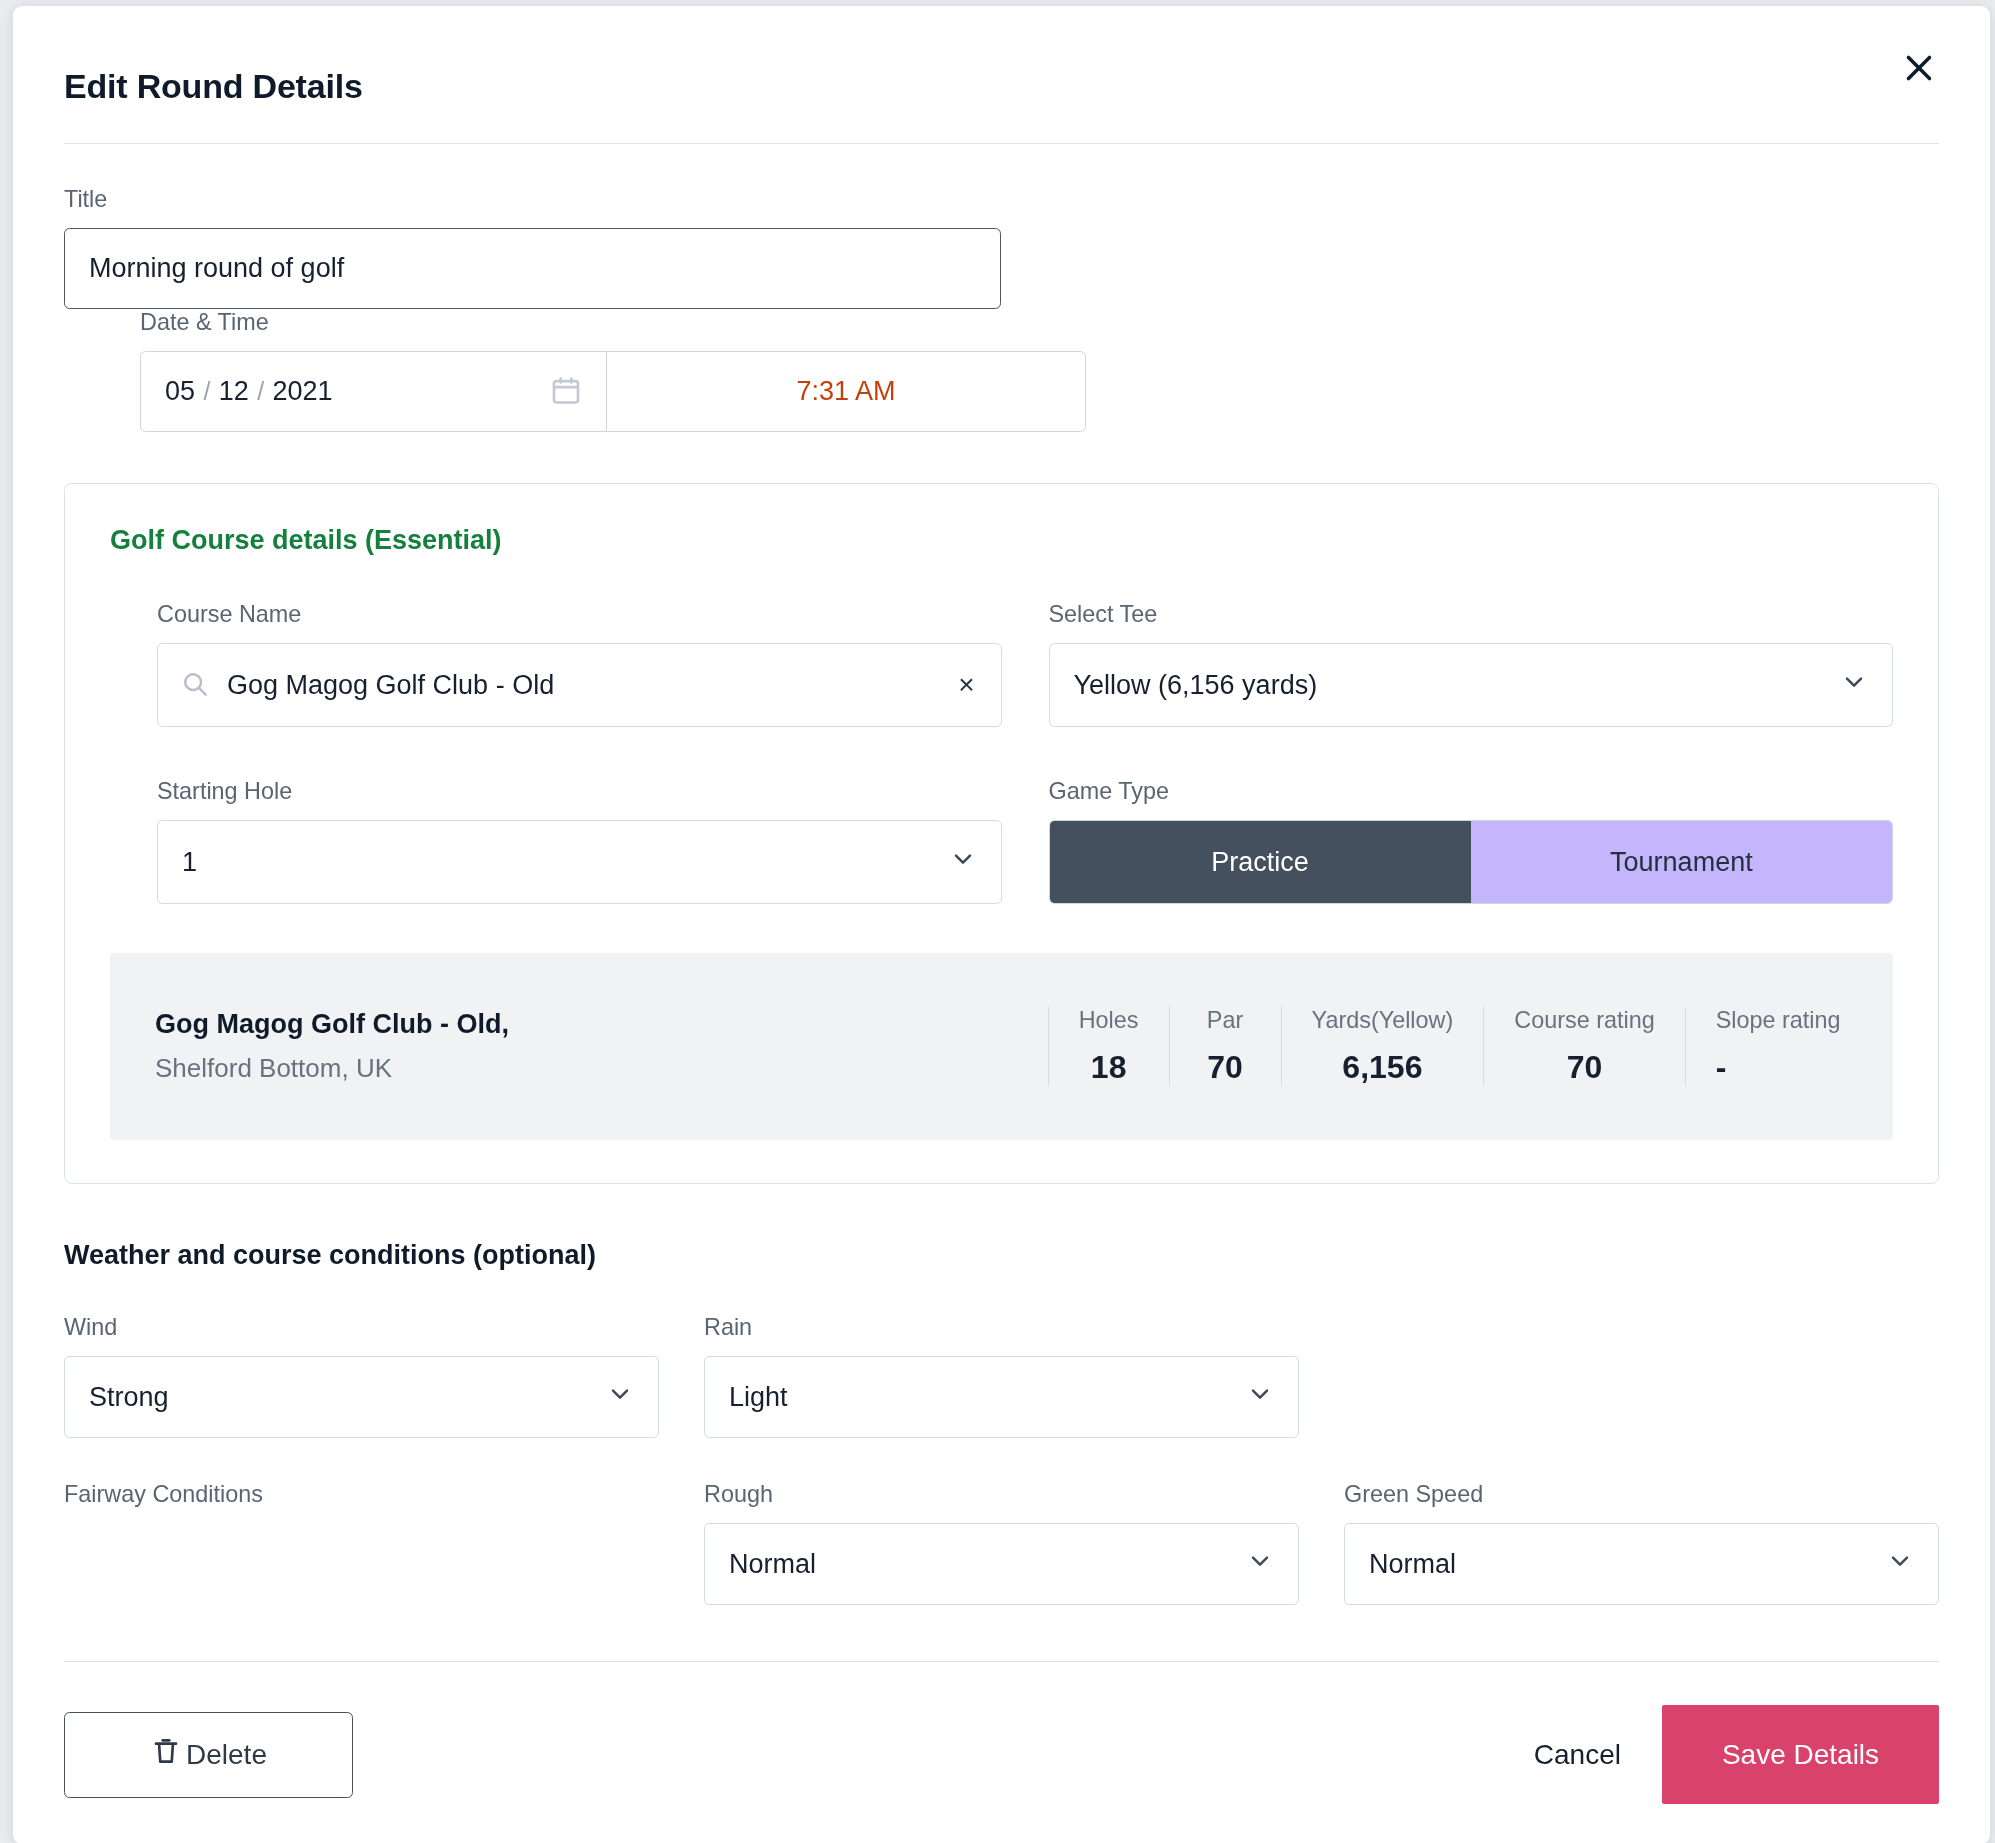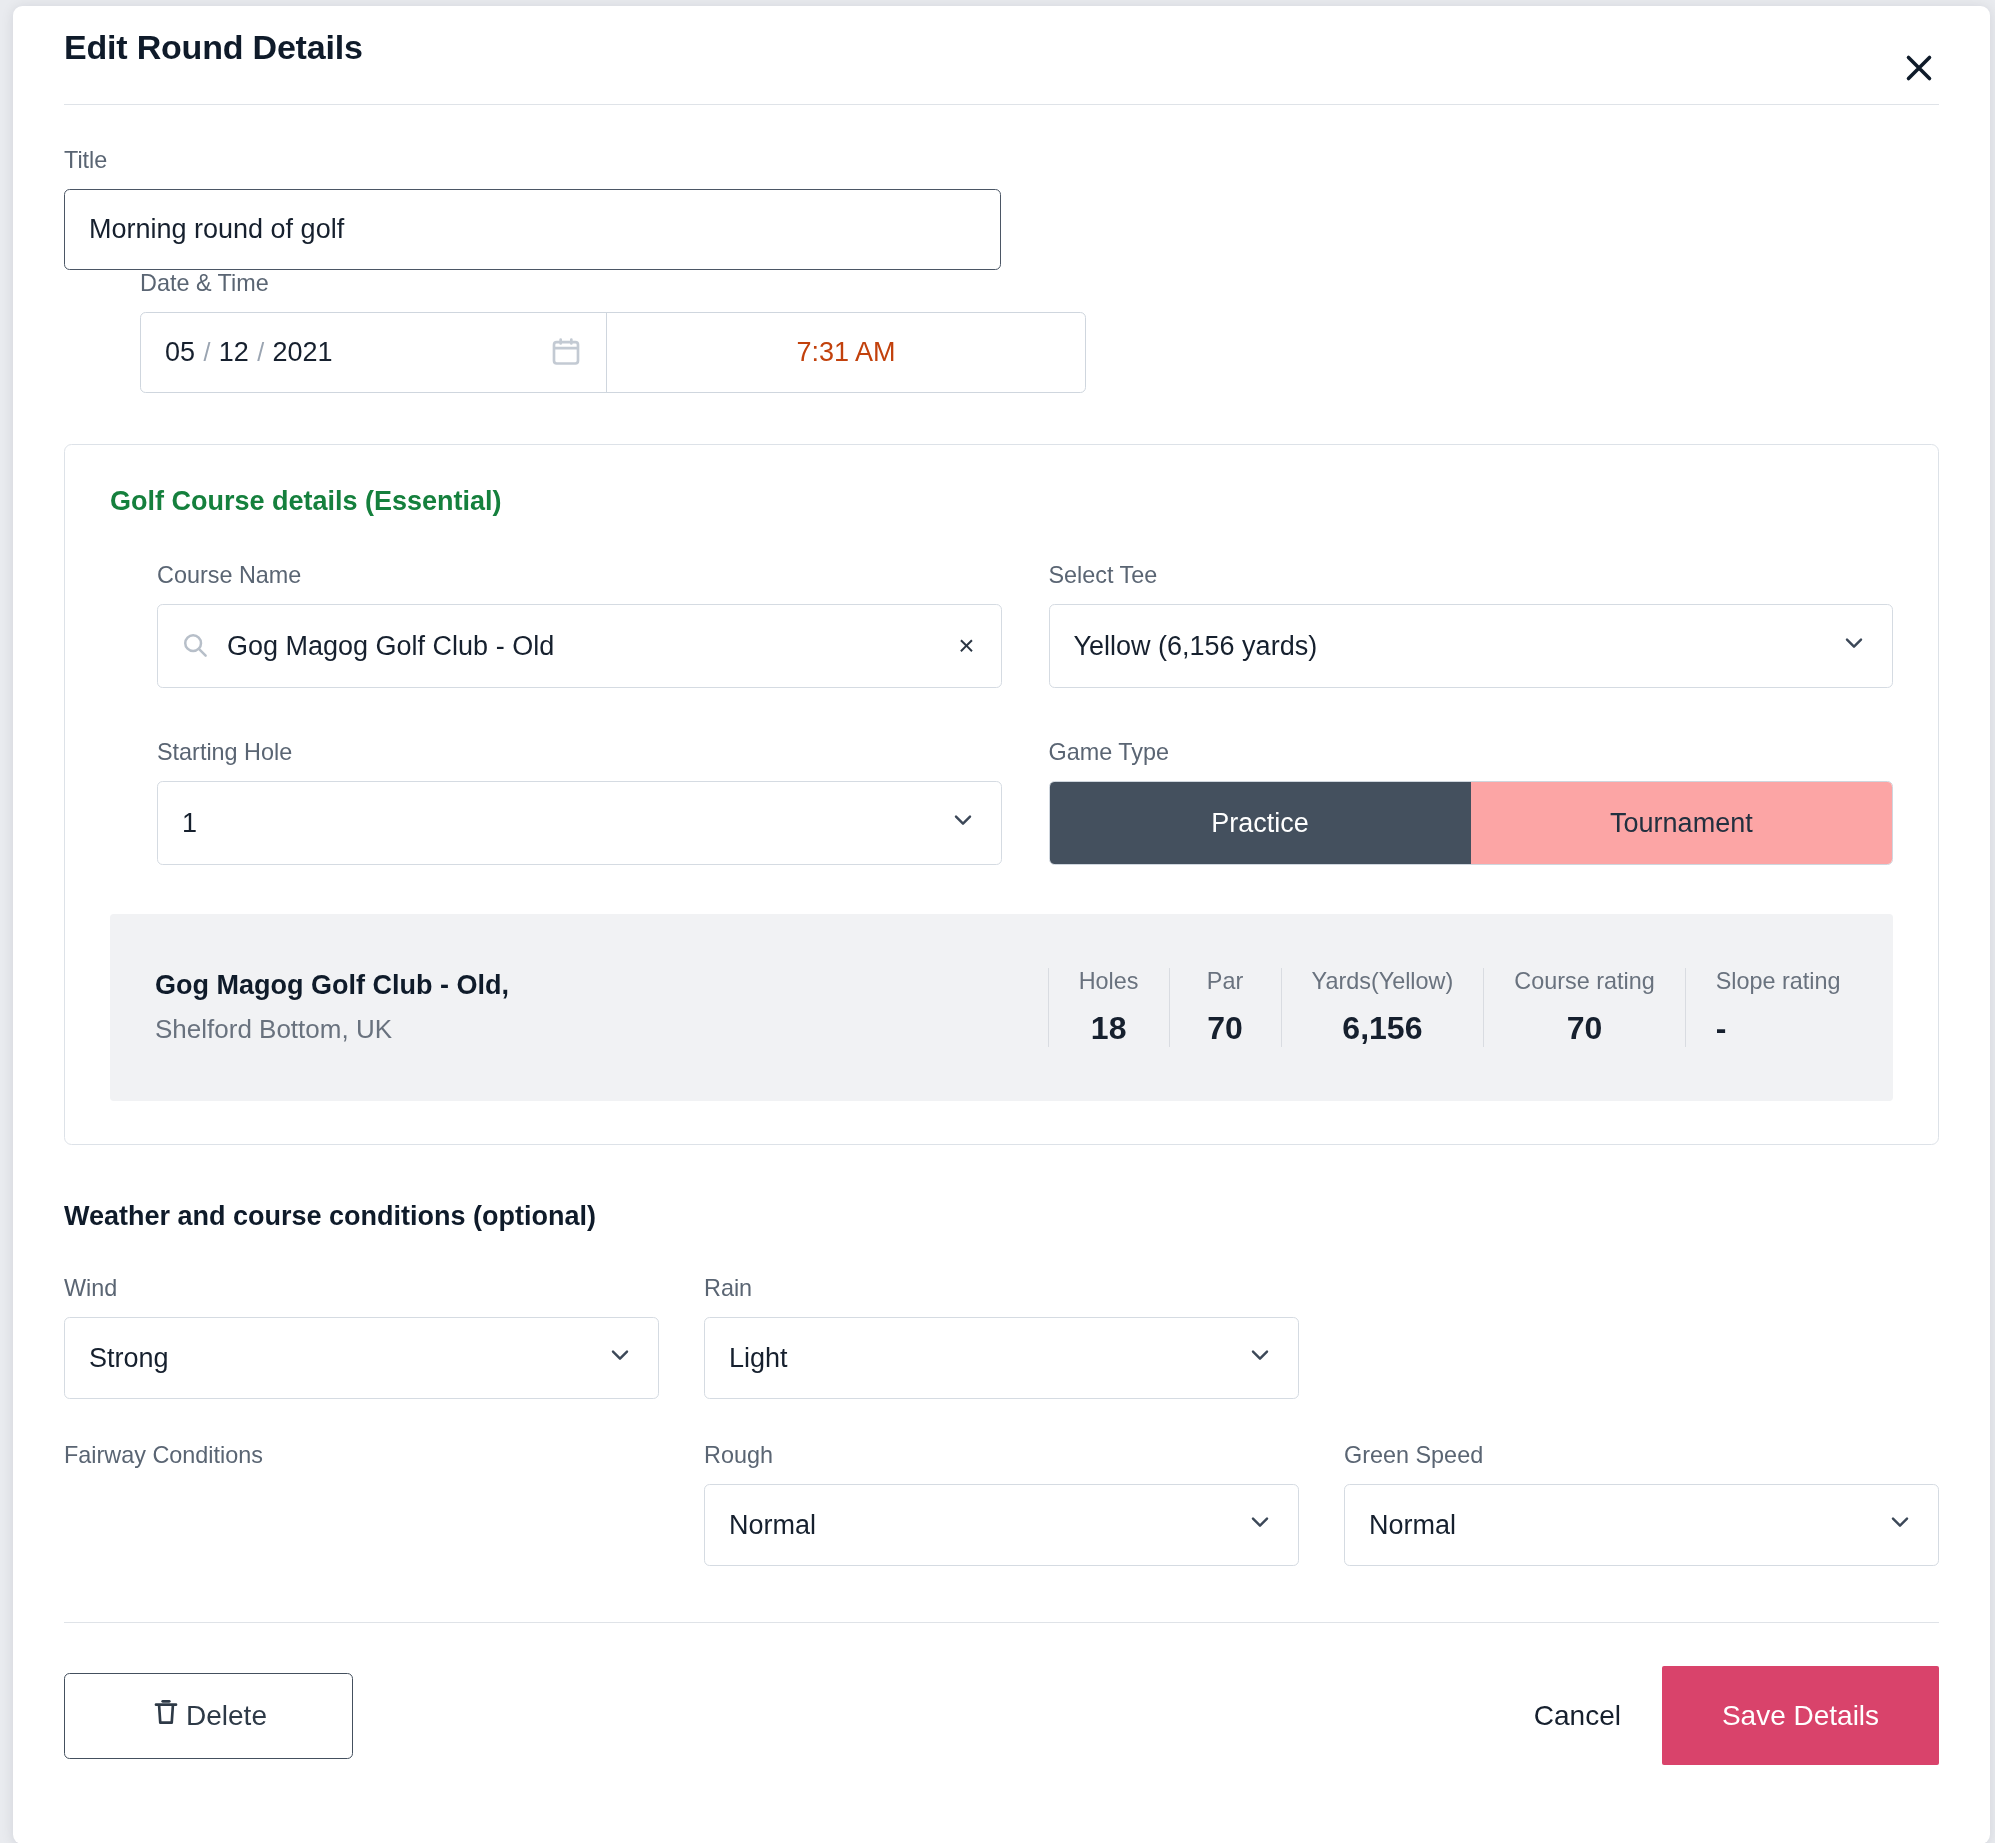--- a/index.html
+++ b/index.html
@@ -20,21 +20,21 @@
     height: 1838px;
     background: #ffffff;
     border-radius: 9.4px;
     box-shadow: 0 1.9px 13px rgba(15,23,42,.10);
     overflow: hidden;
   }
 
   
   .hdr {
     position: relative;
-    padding: 22px 51px 0 51px;
+    padding: 61px 51px 0 51px;
   }
   .hdr-title {
     font-size: 34px;
     font-weight: bold;
     color: #0f1b2a;
     letter-spacing: -0.2px;
   }
   .close-btn {
     position: absolute;
     right: 45px;
@@ -164,21 +164,21 @@
     display: flex;
     height: 84px;
     border: 0.9px solid #cfd6de;
     border-radius: 5.6px;
     overflow: hidden;
   }
   .seg-btn {
     flex: 1;
     display: flex; align-items: center; justify-content: center;
     font-size: 27px; cursor: pointer; border: none;
-    background: #fca5a5; color: #22303f;
+    background: #c4b5fd; color: #22303f;
     font-family: inherit;
   }
   .seg-btn.on { background: #44505e; color: #fff; }
 
   
   .summary {
     margin: 49px 0 0 0;
     background: #f1f2f4;
     border-radius: 3.7px;
     height: 187px;

